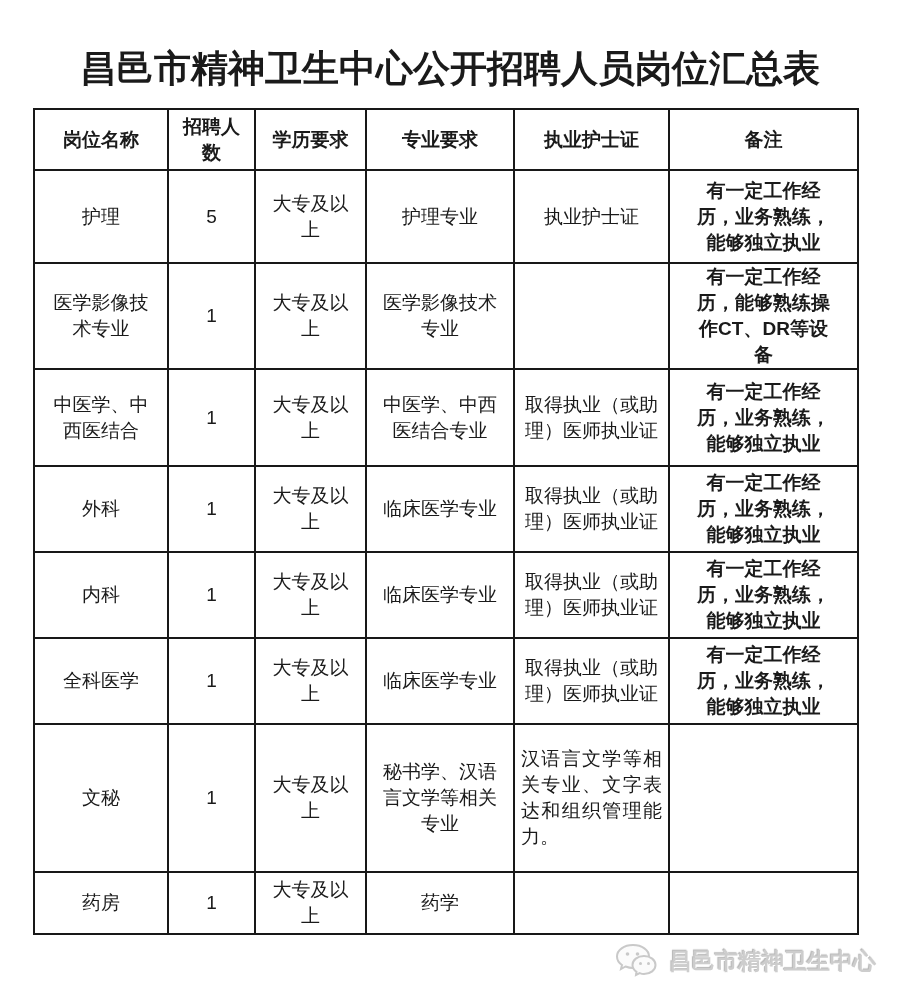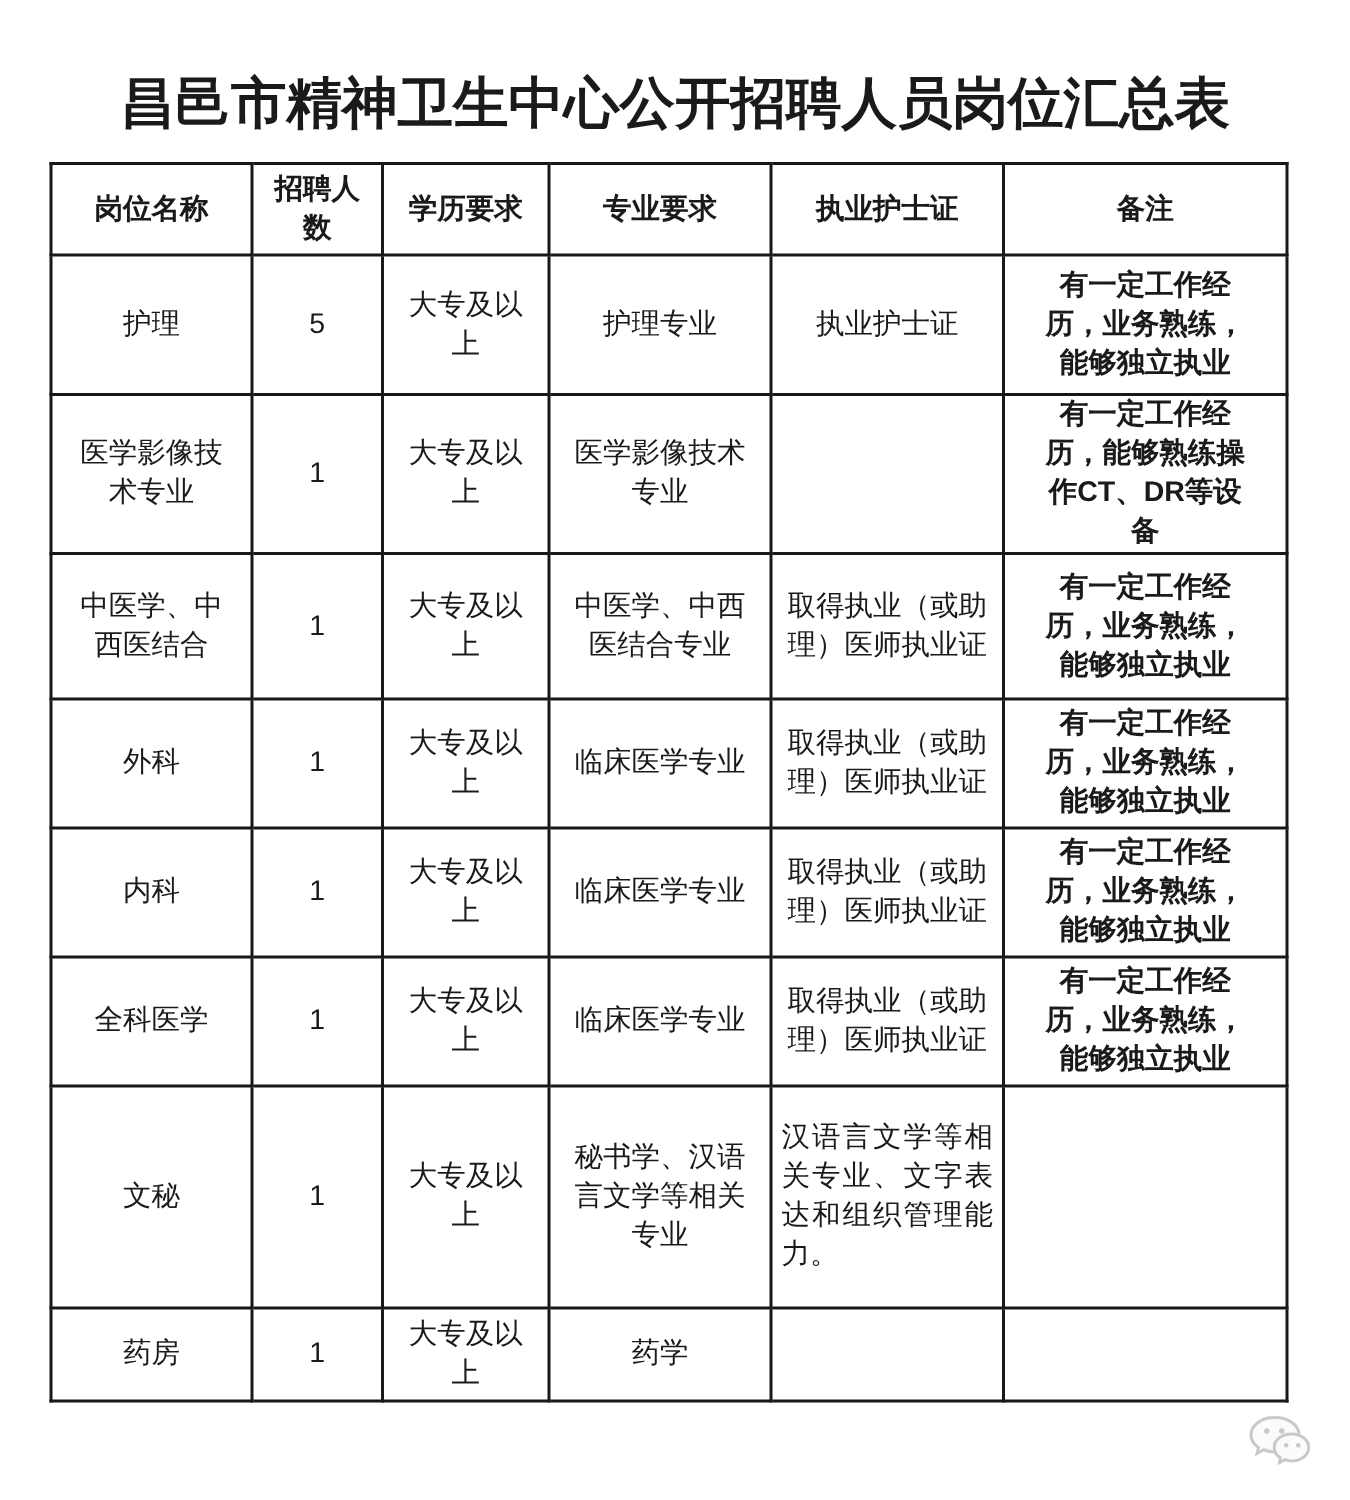--- a/index.html
+++ b/index.html
@@ -174,15 +174,16 @@
           <path d="M31 14 C24.5 14 19.5 18 19.5 23 C19.5 25.8 21 28.2 23.5 29.8 L23 33 L26.7 31.1 C28 31.6 29.5 32 31 32 C37.5 32 42.5 28 42.5 23 C42.5 18 37.5 14 31 14 Z" fill="#fbfbfb"></path>
         </g>
         <g fill="#c9c9c9">
           <circle cx="14.5" cy="12" r="1.8"></circle>
           <circle cx="24.5" cy="12" r="1.8"></circle>
           <circle cx="27.5" cy="21.5" r="1.5"></circle>
           <circle cx="35.5" cy="21.5" r="1.5"></circle>
         </g>
       </svg>
     </span>
+    <span>昌邑市精神卫生中心</span>
   </div>
 
 </div>
 
 </body></html>

